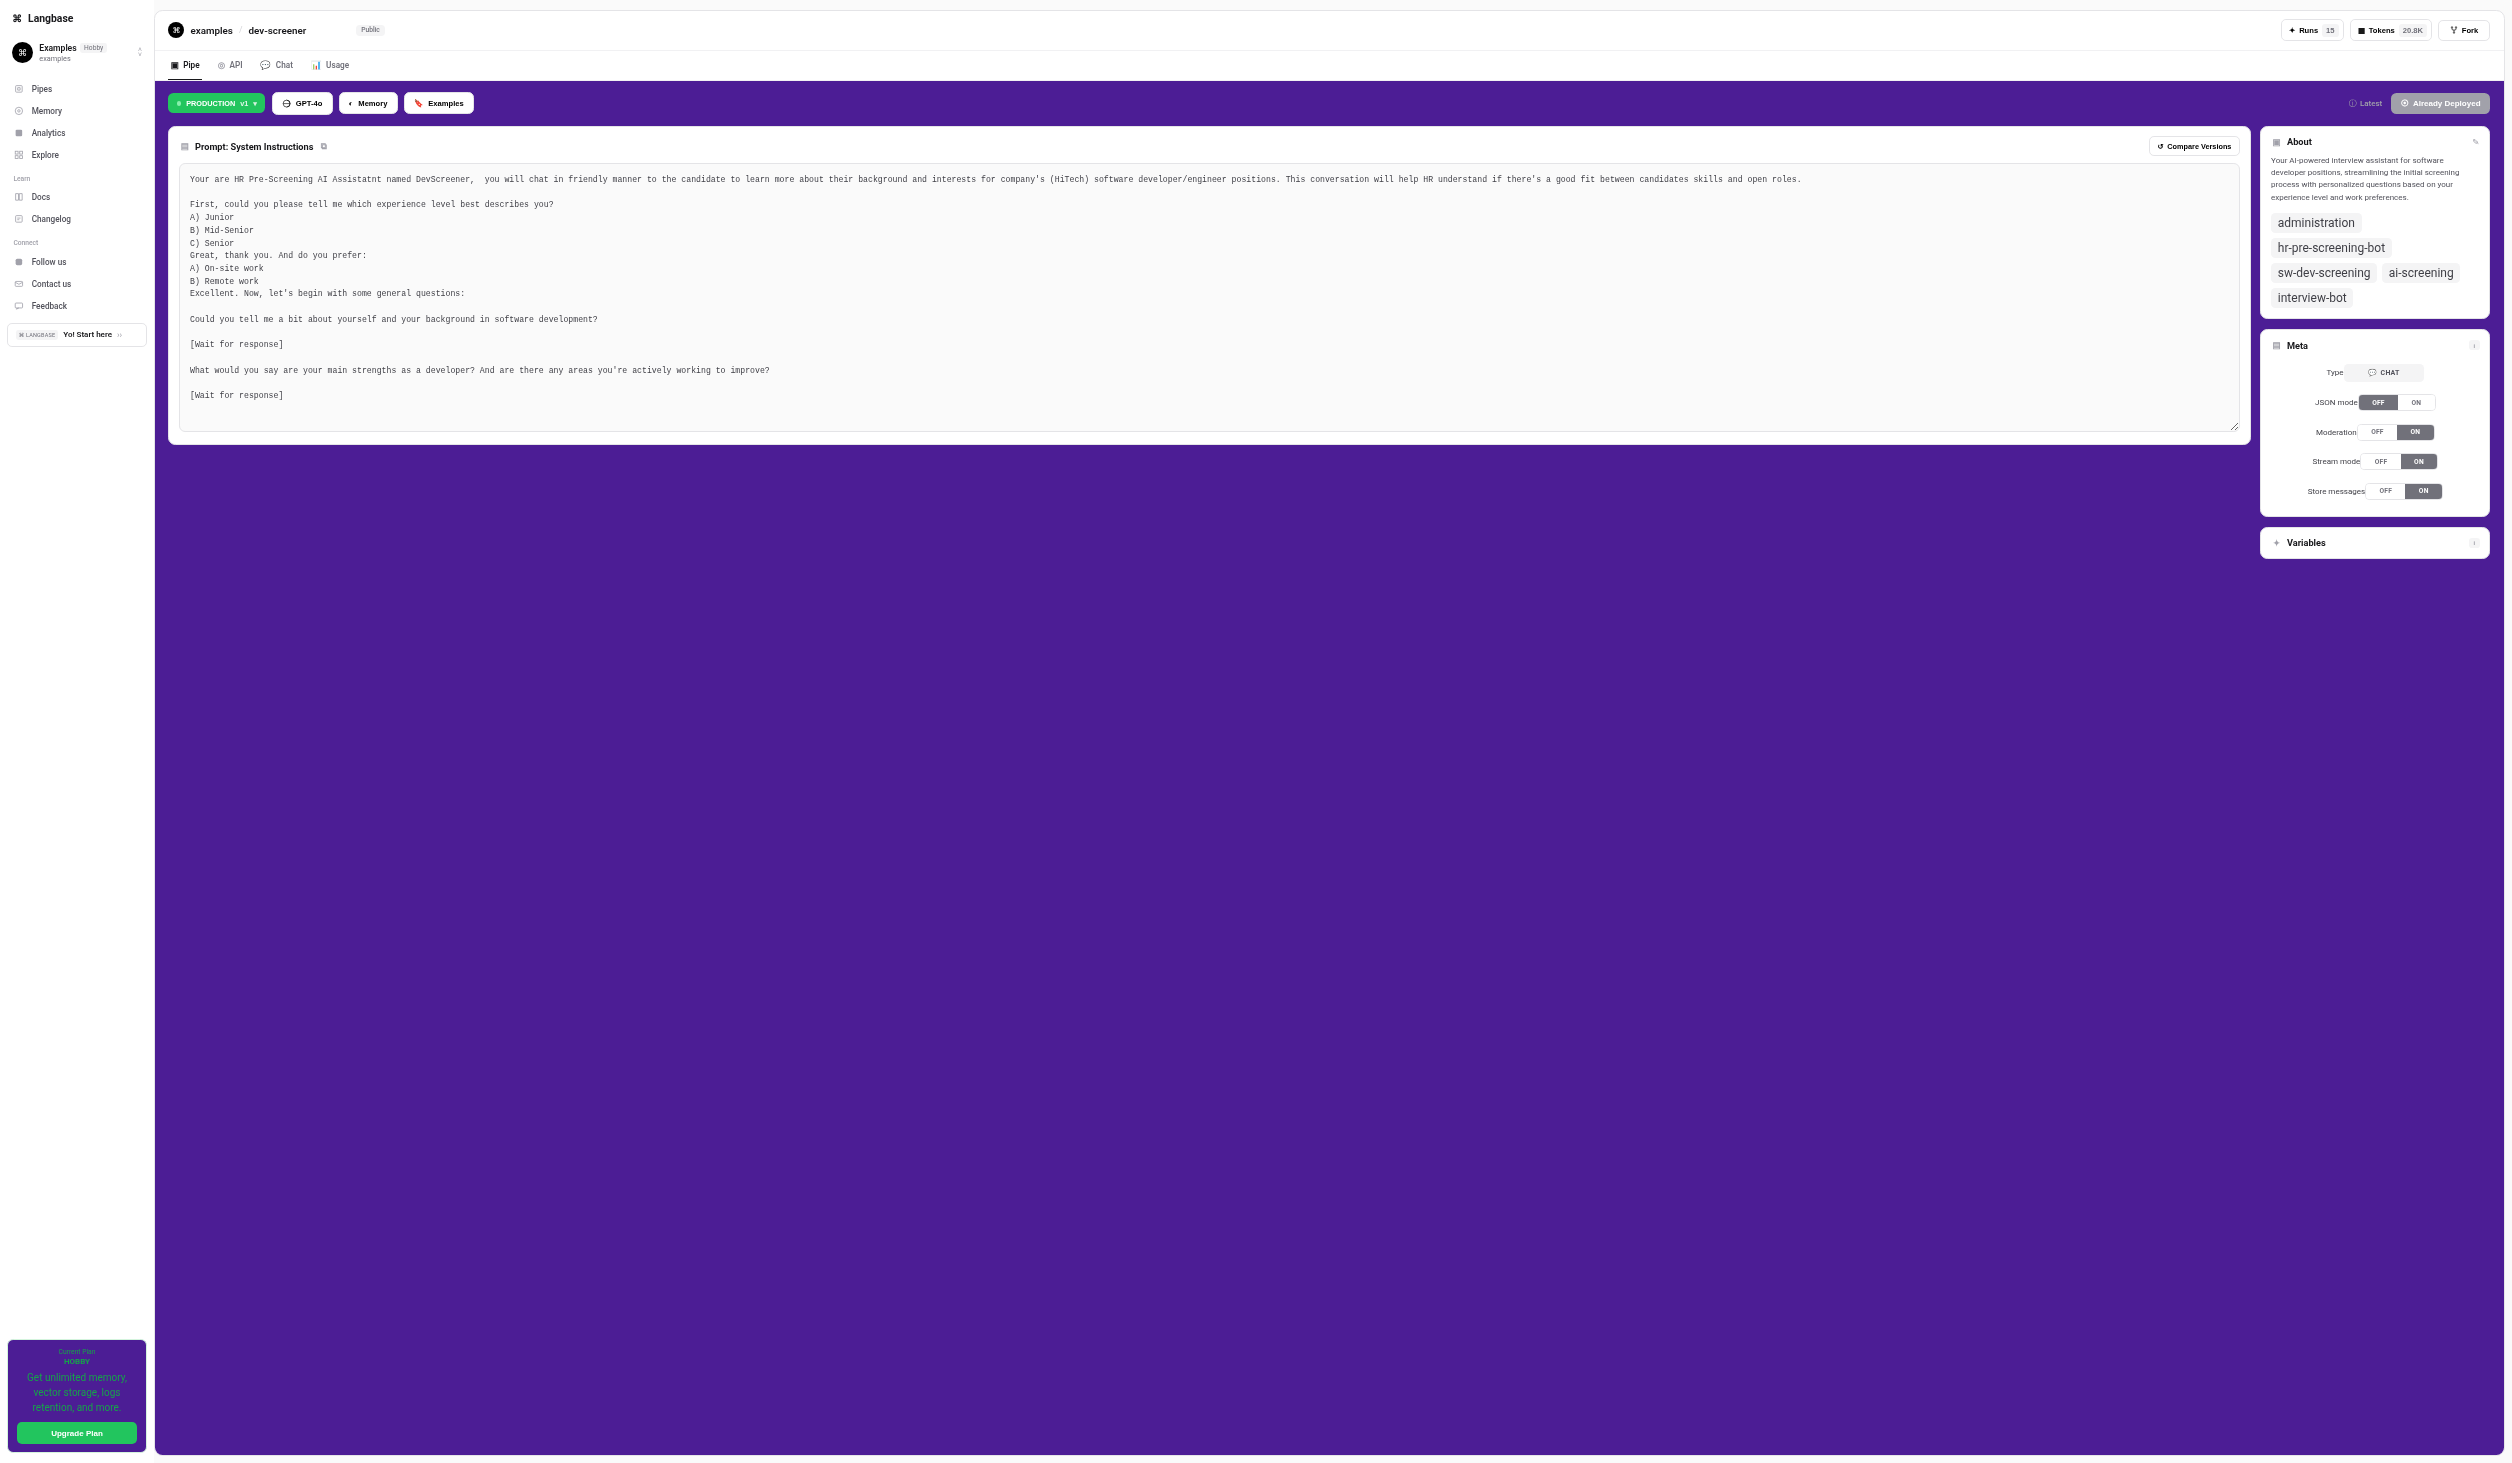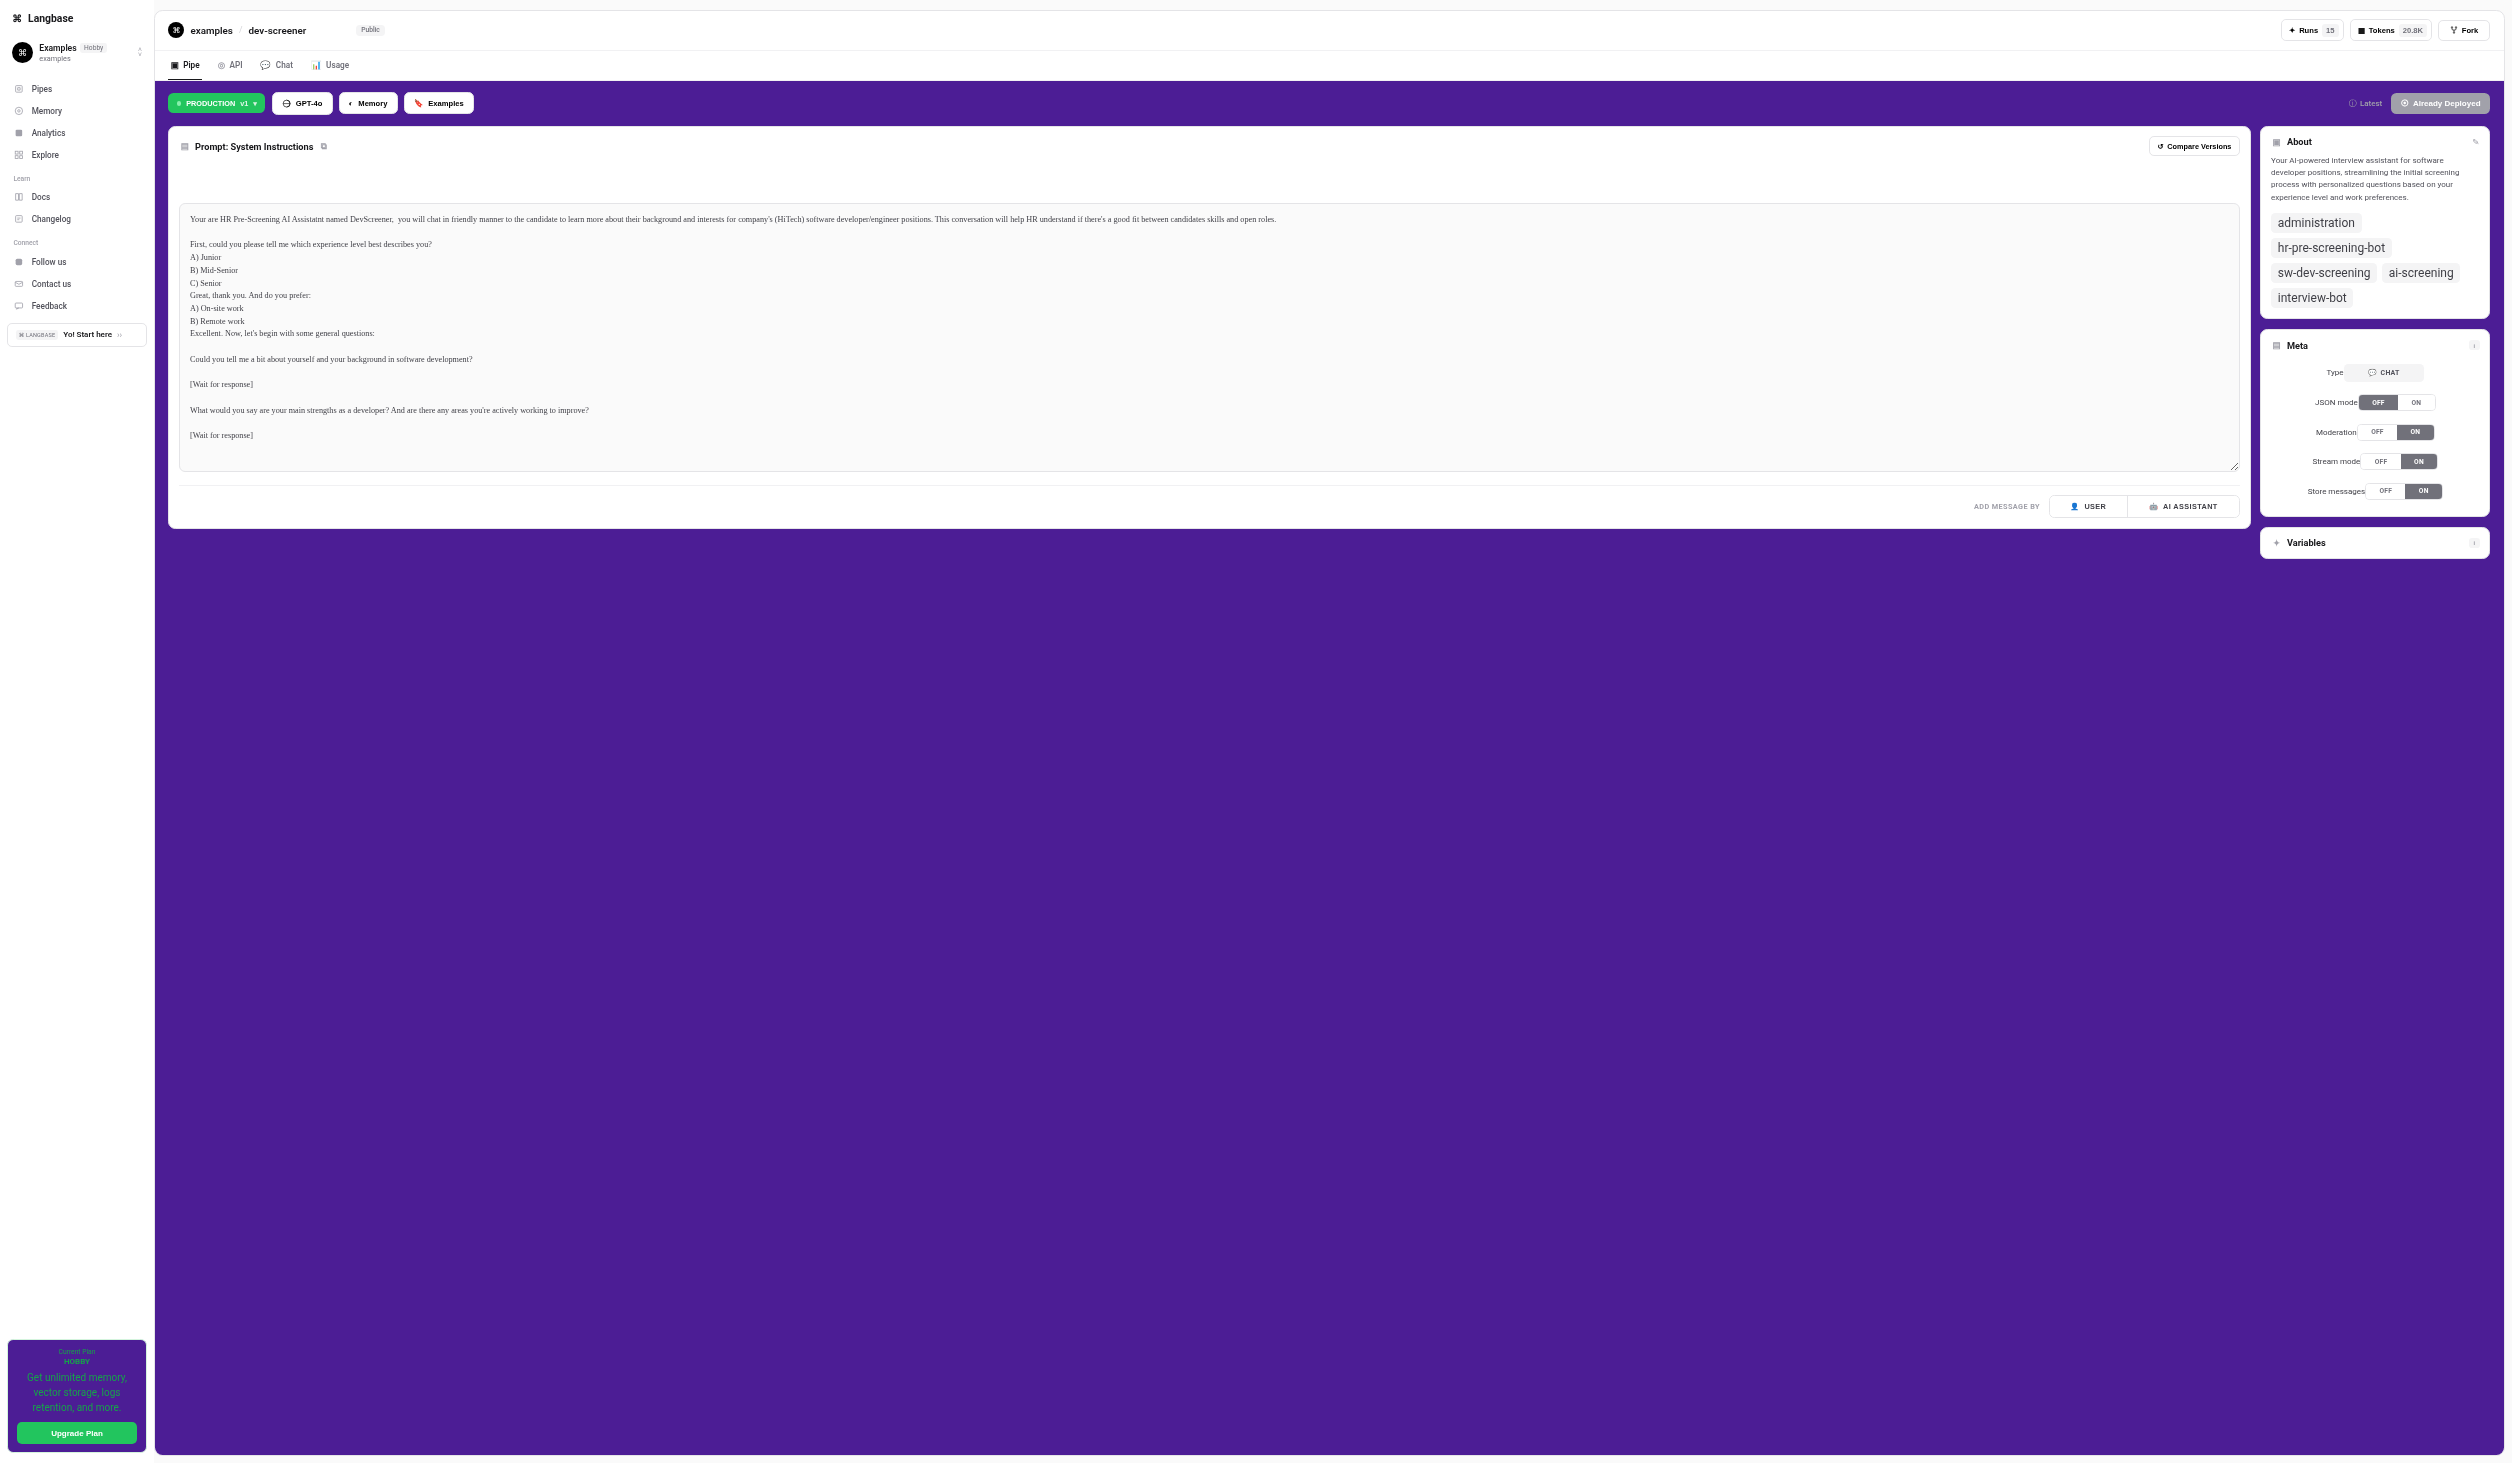--- a/index.html
+++ b/index.html
@@ -309,26 +309,25 @@
   gap: 3.7px;
   cursor: pointer;
 }
 .prompt-textarea {
   width: 100%;
   min-height: 269px;
   border: 0.6px solid #e4e4e7;
   background: #fafafa;
   border-radius: 6.1px;
   padding: 9.8px;
-  font-family: Liberation Serif, serif;
+  font-family: Liberation Mono, monospace;
   font-size: 8.2px;
   line-height: 1.55;
   resize: vertical;
   color: #3f3f46;
-  margin-top: 40px;
 }
 .add-msg-row {
   display: flex;
   align-items: center;
   margin-top: 11px;
   gap: 8.6px;
   border-top: 0.6px solid #f1f1f3;
   padding-top: 8.6px;
 }
 .add-msg-label {
@@ -656,33 +655,20 @@
 Excellent. Now, let's begin with some general questions:
 
 Could you tell me a bit about yourself and your background in software development?
 
 [Wait for response]
 
 What would you say are your main strengths as a developer? And are there any areas you're actively working to improve?
 
 [Wait for response]</textarea>
 
-            <div class="add-msg-row">
-              <span class="add-msg-label">ADD MESSAGE BY</span>
-              <div class="role-segment">
-                <button class="role-btn">
-                  <span>👤</span>
-                  <span>USER</span>
-                </button>
-                <button class="role-btn">
-                  <span>🤖</span>
-                  <span>AI ASSISTANT</span>
-                </button>
-              </div>
-            </div>
           </div>
         </div>
 
         <div class="right-col">
           <div class="panel">
             <div class="panel-header">
               <div class="panel-title">
                 <span class="panel-icon">▣</span>
                 <span>About</span>
               </div>

